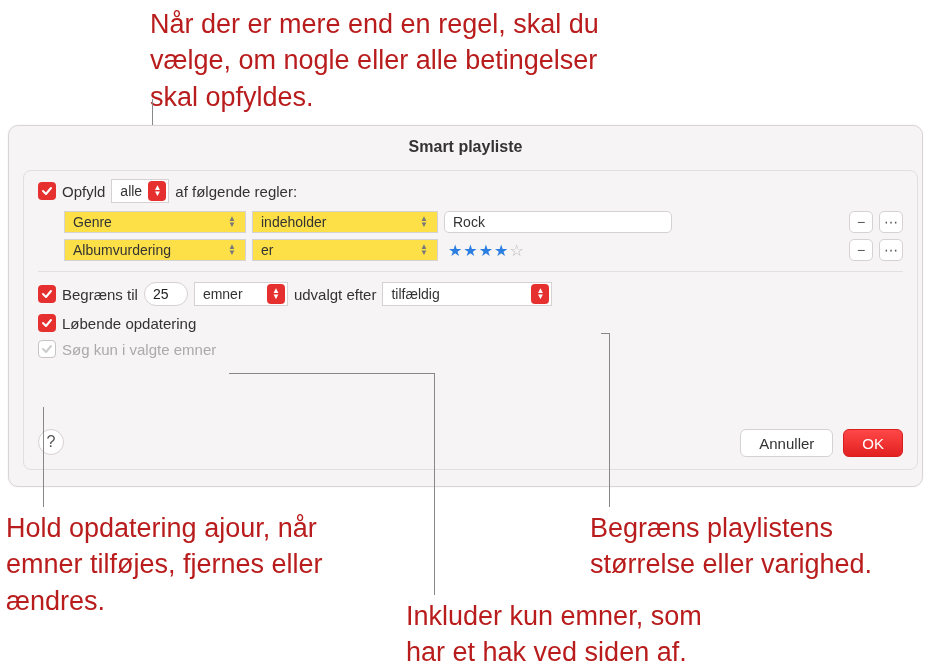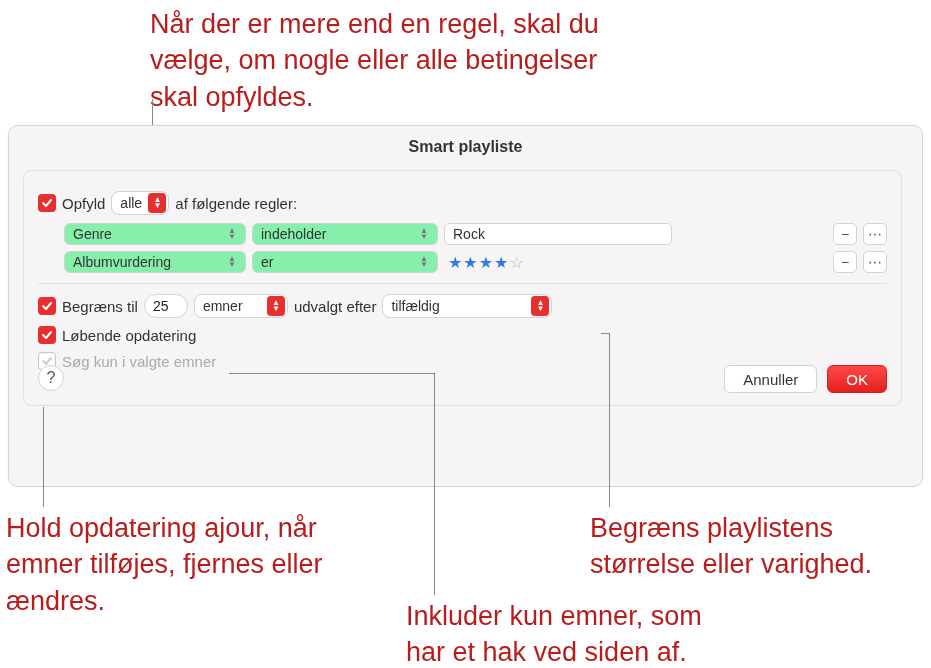--- a/index.html
+++ b/index.html
@@ -35,26 +35,26 @@
     box-shadow: 0 0 0 1px rgba(0,0,0,0.02);
   }
   .dialog-title {
     text-align: center;
     font-weight: 600;
     font-size: 16px;
     padding-top: 12px;
     color: #333;
   }
   .panel {
-    margin: 14px 20px 0 14px;
+    margin: 14px 4px 0 14px;
     border: 1px solid #e3dee0;
     border-radius: 8px;
-    padding: 20px 14px 14px 14px;
+    padding: 8px 14px 14px 14px;
     background: #f7f4f5;
-    height: 236px;
+    height: 300px;
     position: relative;
   }
   .row {
     display: flex;
     align-items: center;
     gap: 6px;
     margin-bottom: 8px;
   }
   .chk {
     width: 18px;
@@ -72,21 +72,21 @@
   }
   .chk.checked svg { display: block; }
   .chk svg { width: 12px; height: 12px; }
   .lbl { font-size: 15px; color: #333; }
   .lbl.disabled { color: #aaa; }
   .select {
     display: inline-flex;
     align-items: center;
     background: #fff;
     border: 1px solid #d6d1d3;
-    border-radius: 8px;
+    border-radius: 0;
     height: 24px;
     padding: 0 2px 0 8px;
     font-size: 14px;
     color: #333;
   }
   .select .sel-text { flex: 1; }
   .sel-caret {
     width: 18px;
     height: 20px;
     margin-left: 4px;
@@ -112,23 +112,23 @@
   }
   .rule-row {
     display: flex;
     align-items: center;
     gap: 6px;
     margin-bottom: 6px;
   }
   .field-select {
     display: inline-flex;
     align-items: center;
-    background: #86efac;
-    border: 1px solid #d6d1d3;
-    border-radius: 6px;
+    background: #fde047;
+    border: 1px solid #d6d1d3;
+    border-radius: 0;
     height: 22px;
     padding: 0 4px 0 8px;
     font-size: 14px;
     color: #333;
   }
   .field-select.w1 { width: 182px; }
   .field-select.w2 { width: 186px; gap: 12px; }
   .field-select .sel-text { flex: 1; }
   .text-input {
     background: #fff;

